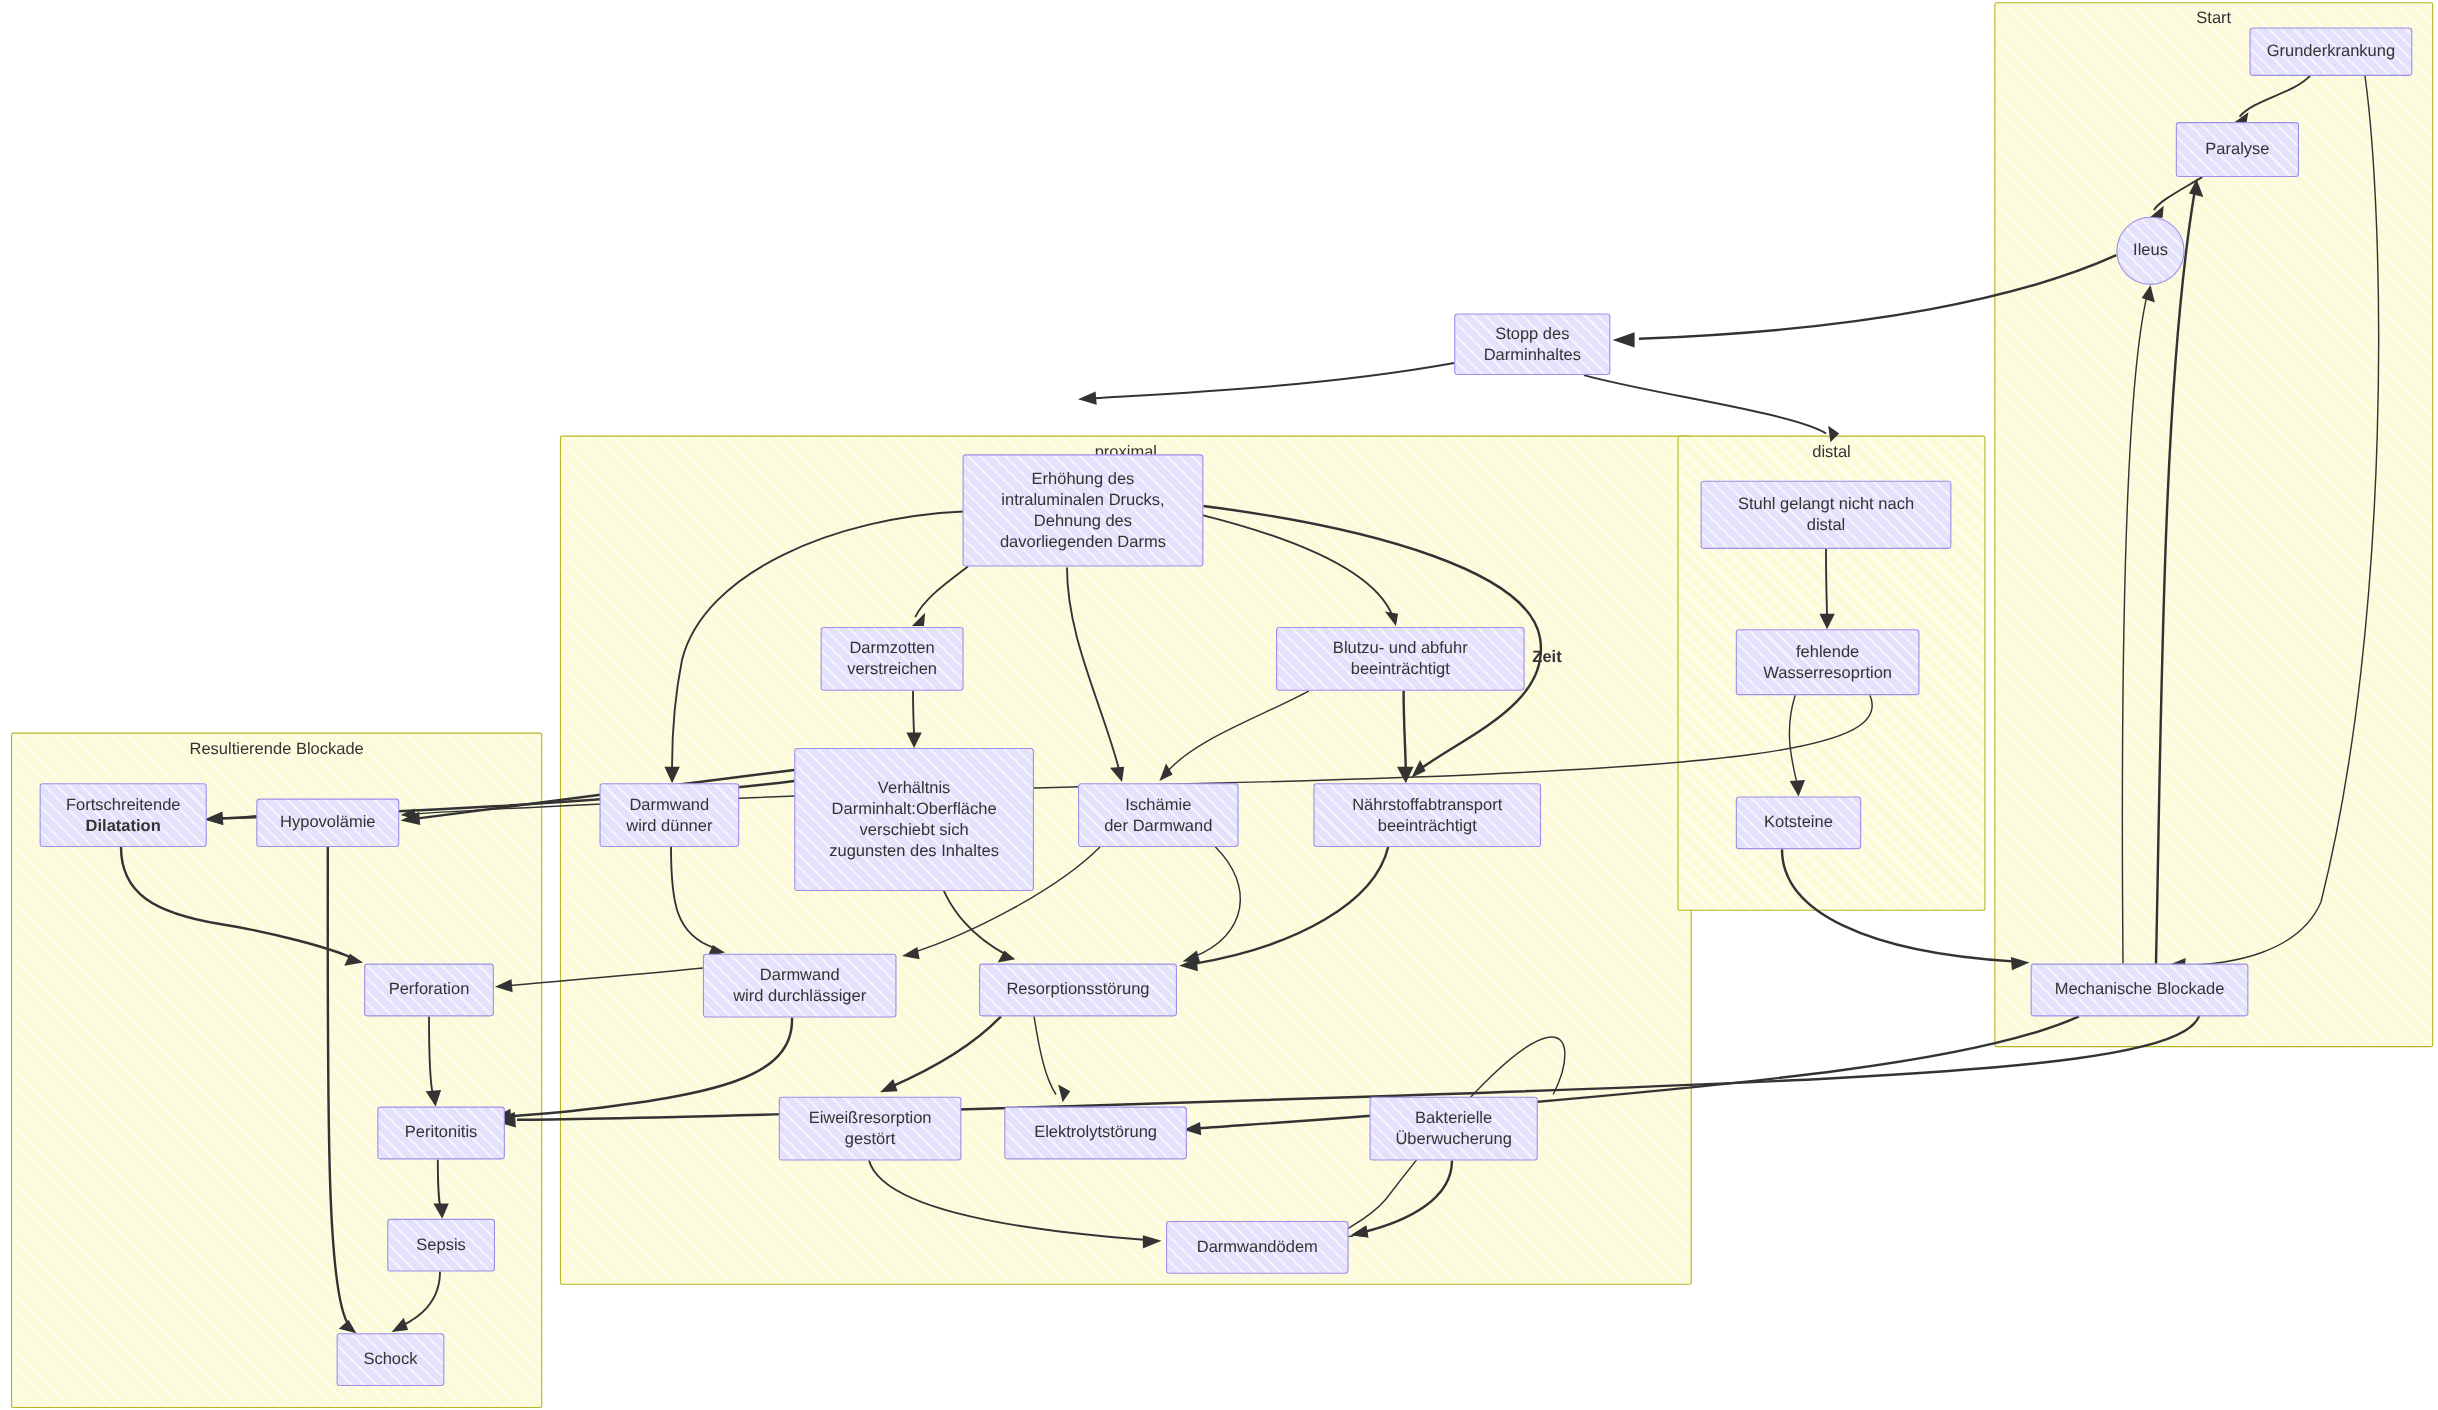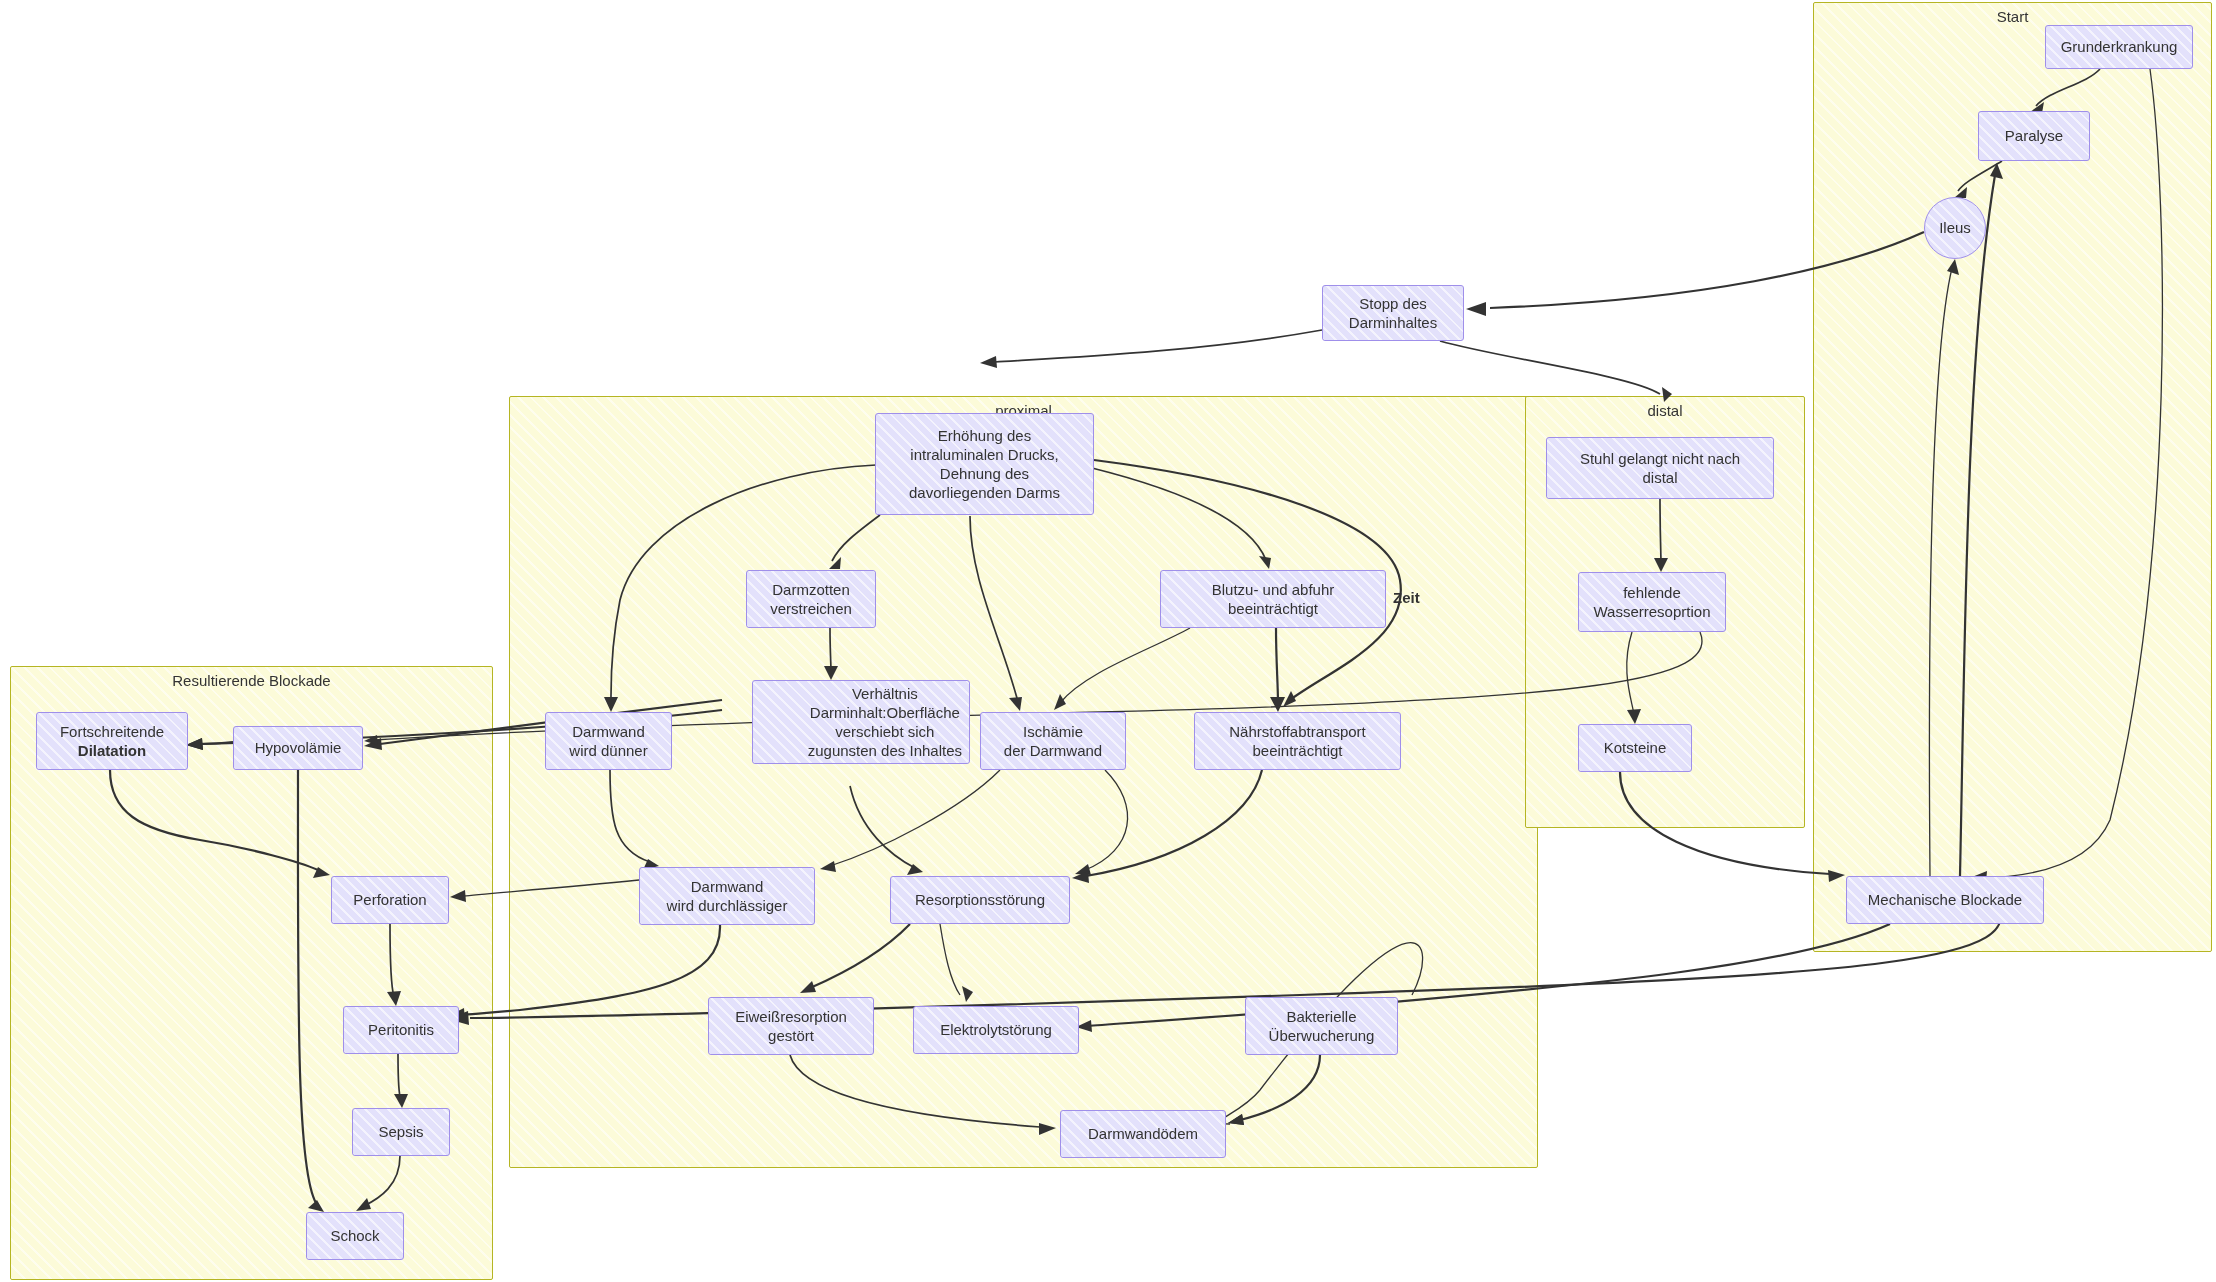--- a/index.html
+++ b/index.html
@@ -301,35 +301,35 @@
 
   <div class="edge-label" style="left:1393px;top:589px;">
     <span>Zeit</span>
   </div>
 
   <div class="node" style="left:1546px;top:437px;width:228px;height:62px;">
     <span style="white-space:pre-line">Stuhl gelangt nicht nach
 distal</span>
   </div>
 
-  <div class="node" style="left:1578px;top:572px;width:148px;height:60px;">
+  <div class="node" style="left:1578px;top:572px;width:167px;height:60px;">
     <span style="white-space:pre-line">fehlende
 Wasserresoprtion</span>
   </div>
 
   <div class="node" style="left:1578px;top:724px;width:114px;height:48px;">
     <span>Kotsteine</span>
   </div>
 
   <div class="node" style="left:545px;top:712px;width:127px;height:58px;">
     <span style="white-space:pre-line">Darmwand
 wird dünner</span>
   </div>
 
-  <div class="node" style="left:752px;top:680px;width:218px;height:84px;justify-content:flex-end;">
+  <div class="node" style="left:722px;top:680px;width:218px;height:130px;">
     <span style="white-space:pre-line">Verhältnis
 Darminhalt:Oberfläche
 verschiebt sich
 zugunsten des Inhaltes</span>
   </div>
 
   <div class="node" style="left:980px;top:712px;width:146px;height:58px;">
     <span style="white-space:pre-line">Ischämie
 der Darmwand</span>
   </div>

